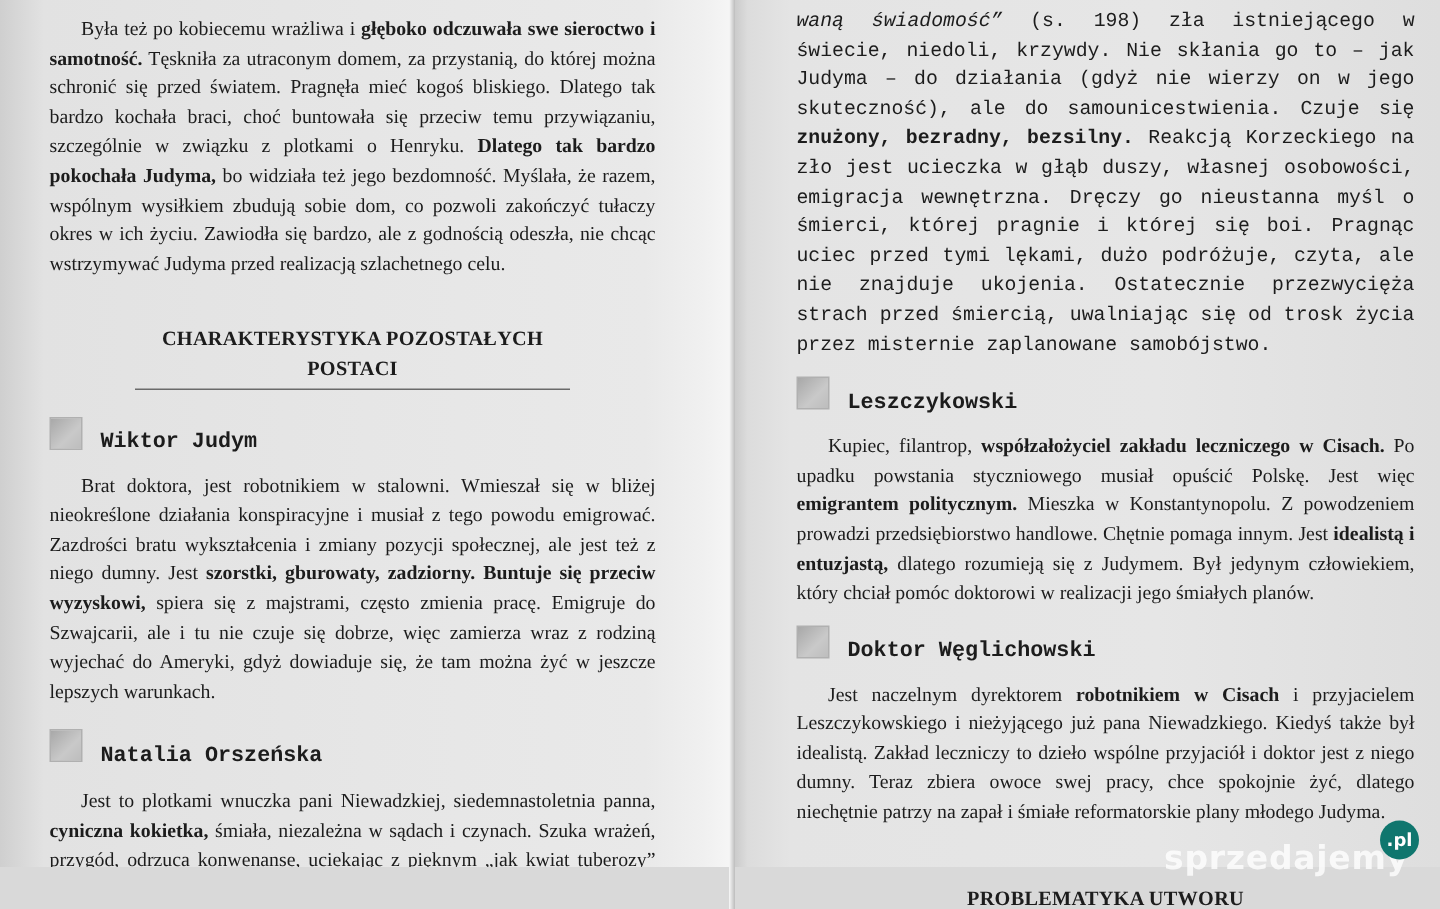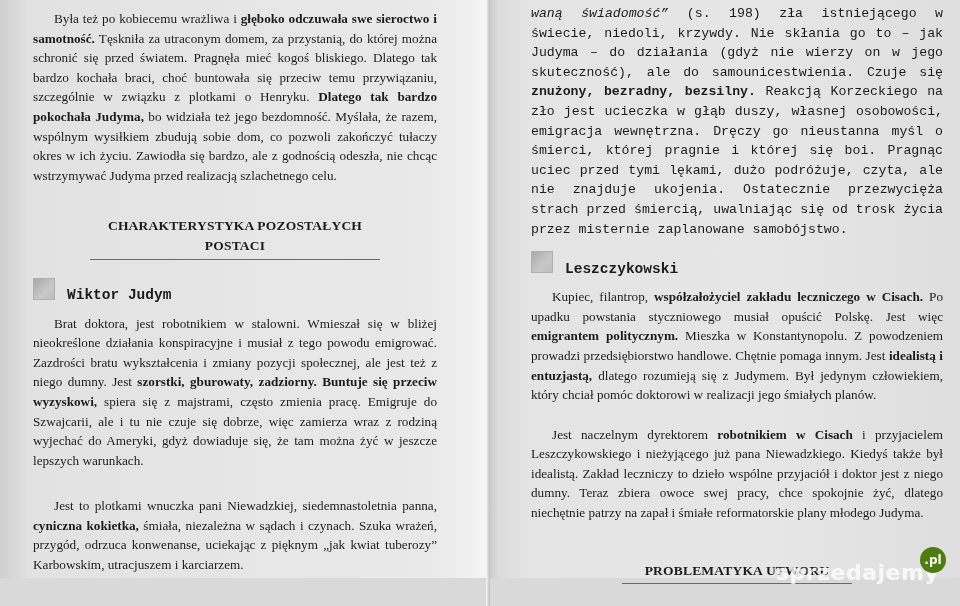--- a/index.html
+++ b/index.html
@@ -42,21 +42,21 @@
     width:20px; height:20px; margin-right:12px; margin-bottom:6px;
     background:linear-gradient(135deg,#a8a8a8,#c9c9c9 60%,#bdbdbd);
     border:1px solid #b0b0b0;
   }
   .watermark {
     position:absolute; left:776px; top:560px; font-family:"DejaVu Sans", sans-serif;
     font-weight:bold; font-size:22px; color:rgba(255,255,255,0.78); letter-spacing:0.5px;
   }
   .wm-badge {
     position:absolute; left:920px; top:547px; width:26px; height:26px; border-radius:50%;
-    background:#4d7c0f; color:#fff; font-family:"DejaVu Sans", sans-serif; font-weight:bold;
+    background:#0f766e; color:#fff; font-family:"DejaVu Sans", sans-serif; font-weight:bold;
     font-size:12px; display:flex; align-items:center; justify-content:center;
   }
 </style>
 </head>
 <body>
 
 <div class="page page-left">
   <div class="col col-left">
     <p><span>Była też po kobiecemu wrażliwa i </span><b>głęboko odczuwała swe sieroctwo i samotność.</b><span> Tęskniła za utraconym domem, za przystanią, do której można schronić się przed światem. Pragnęła mieć kogoś bliskiego. Dlatego tak bardzo kochała braci, choć buntowała się przeciw temu przywiązaniu, szczególnie w związku z plotkami o Henryku. </span><b>Dlatego tak bardzo pokochała Judyma,</b><span> bo widziała też jego bezdomność. Myślała, że razem, wspólnym wysiłkiem zbudują sobie dom, co pozwoli zakończyć tułaczy okres w ich życiu. Zawiodła się bardzo, ale z godnością odeszła, nie chcąc wstrzymywać Judyma przed realizacją szlachetnego celu.</span></p>
 
@@ -65,20 +65,24 @@
 
     <div style="height:18px"></div>
     <div class="sub">
       <span class="icon"></span>
       <span>Wiktor Judym</span>
     </div>
     <div style="height:8px"></div>
     <p><span>Brat doktora, jest robotnikiem w stalowni. Wmieszał się w bliżej nieokreślone działania konspiracyjne i musiał z tego powodu emigrować. Zazdrości bratu wykształcenia i zmiany pozycji społecznej, ale jest też z niego dumny. Jest </span><b>szorstki, gburowaty, zadziorny. Buntuje się przeciw wyzyskowi,</b><span> spiera się z majstrami, często zmienia pracę. Emigruje do Szwajcarii, ale i tu nie czuje się dobrze, więc zamierza wraz z rodziną wyjechać do Ameryki, gdyż dowiaduje się, że tam można żyć w jeszcze lepszych warunkach.</span></p>
 
     <div style="height:16px"></div>
+    <div class="sub">
+      <span class="icon"></span>
+      <span>Natalia Orszeńska</span>
+    </div>
     <div style="height:10px"></div>
     <p><span>Jest to plotkami wnuczka pani Niewadzkiej, siedemnastoletnia panna, </span><b>cyniczna kokietka,</b><span> śmiała, niezależna w sądach i czynach. Szuka wrażeń, przygód, odrzuca konwenanse, uciekając z pięknym „jak kwiat tuberozy” Karbowskim, utracjuszem i karciarzem.</span></p>
 
     <div style="height:14px"></div>
 
   </div>
 </div>
 
 <div class="page page-right">
 </div>
@@ -89,20 +93,24 @@
 
   <div style="height:12px"></div>
   <div class="sub">
     <span class="icon"></span>
     <span>Leszczykowski</span>
   </div>
   <div style="height:8px"></div>
   <p><span>Kupiec, filantrop, </span><b>współzałożyciel zakładu leczniczego w Cisach.</b><span> Po upadku powstania styczniowego musiał opuścić Polskę. Jest więc </span><b>emigrantem politycznym.</b><span> Mieszka w Konstantynopolu. Z powodzeniem prowadzi przedsiębiorstwo handlowe. Chętnie pomaga innym. Jest </span><b>idealistą i entuzjastą,</b><span> dlatego rozumieją się z Judymem. Był jedynym człowiekiem, który chciał pomóc doktorowi w realizacji jego śmiałych planów.</span></p>
 
   <div style="height:12px"></div>
+  <div class="sub">
+    <span class="icon"></span>
+    <span>Doktor Węglichowski</span>
+  </div>
   <div style="height:8px"></div>
   <p><span>Jest naczelnym dyrektorem </span><b>robotnikiem w Cisach</b><span> i przyjacielem Leszczykowskiego i nieżyjącego już pana Niewadzkiego. Kiedyś także był idealistą. Zakład leczniczy to dzieło wspólne przyjaciół i doktor jest z niego dumny. Teraz zbiera owoce swej pracy, chce spokojnie żyć, dlatego niechętnie patrzy na zapał i śmiałe reformatorskie plany młodego Judyma.</span></p>
 
   <div style="height:38px"></div>
   <div class="section-title" style="width:230px">PROBLEMATYKA UTWORU</div>
 
   <div style="height:22px"></div>
   <p><i>Ludzie bezdomni</i><span> charakteryzują się szeroką i złożoną problematyką. Tematy, których podjął się autor, nadają powieści wymiar uniwersalny, dotyczą każdego człowieka w każdym czasie.</span></p>
 
 </div>

